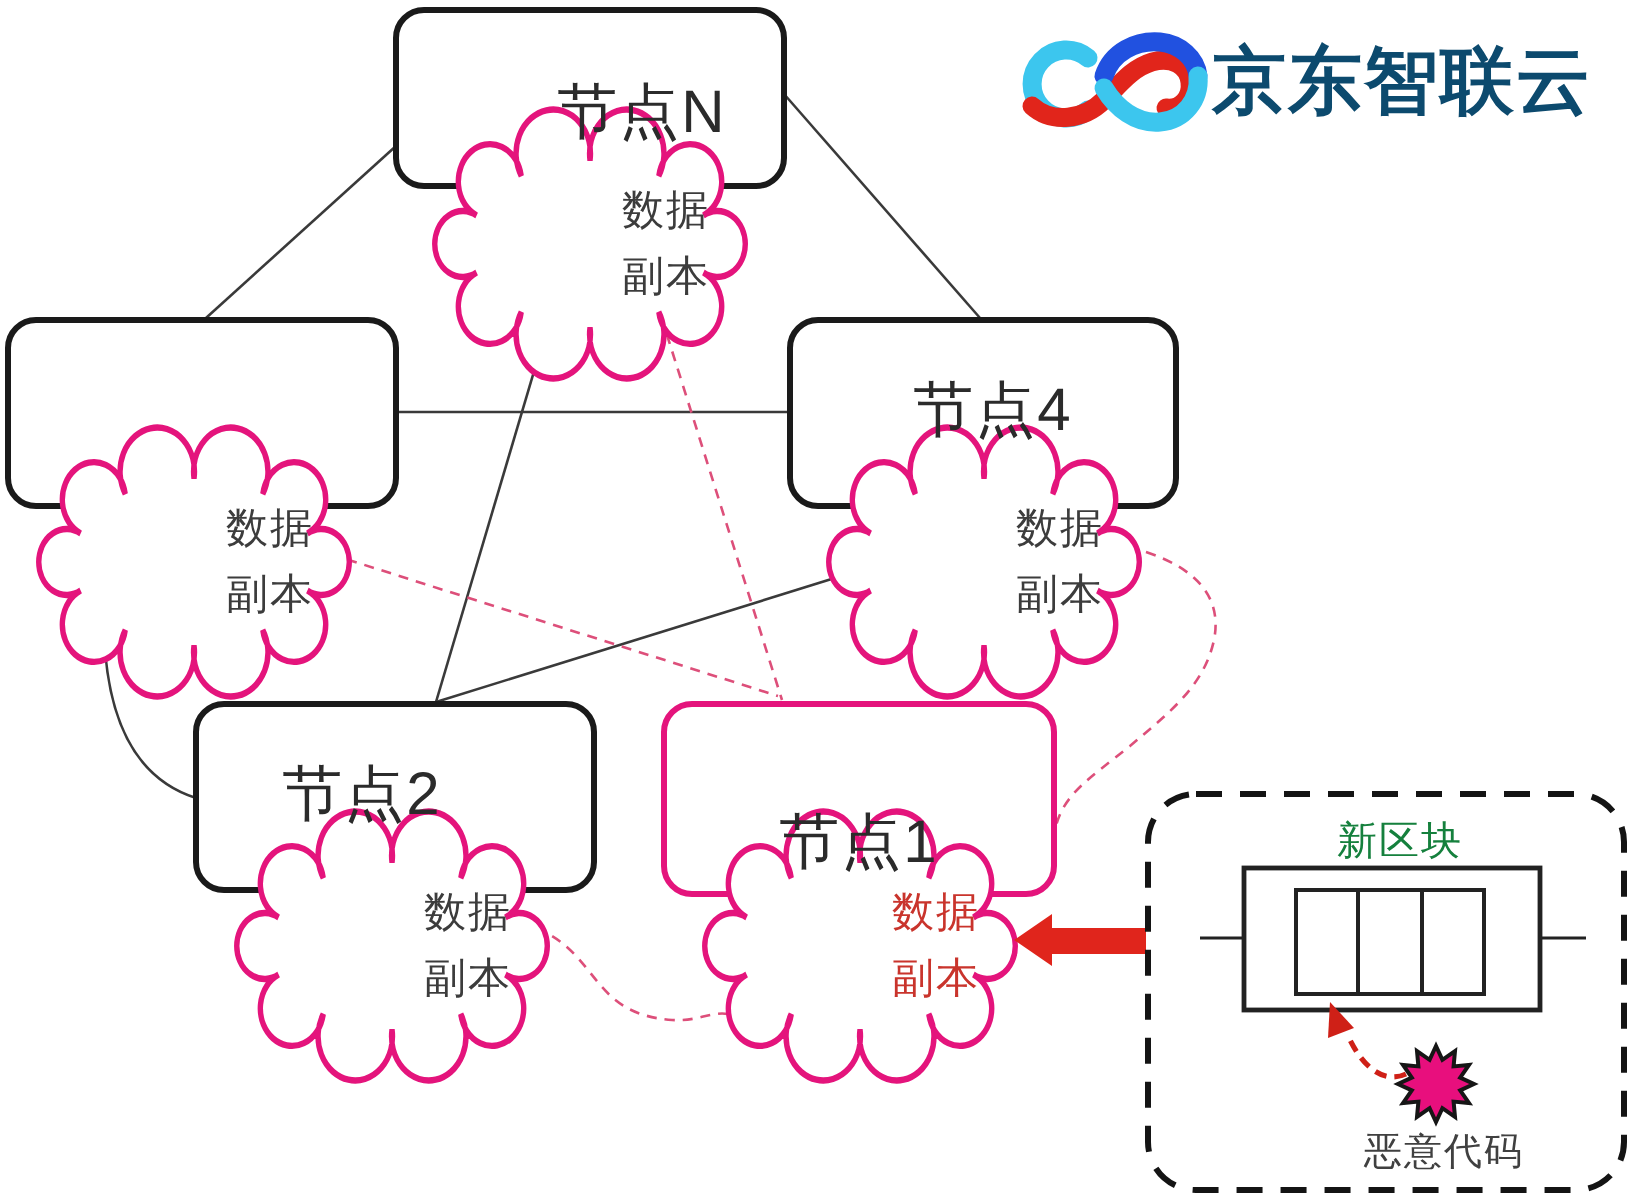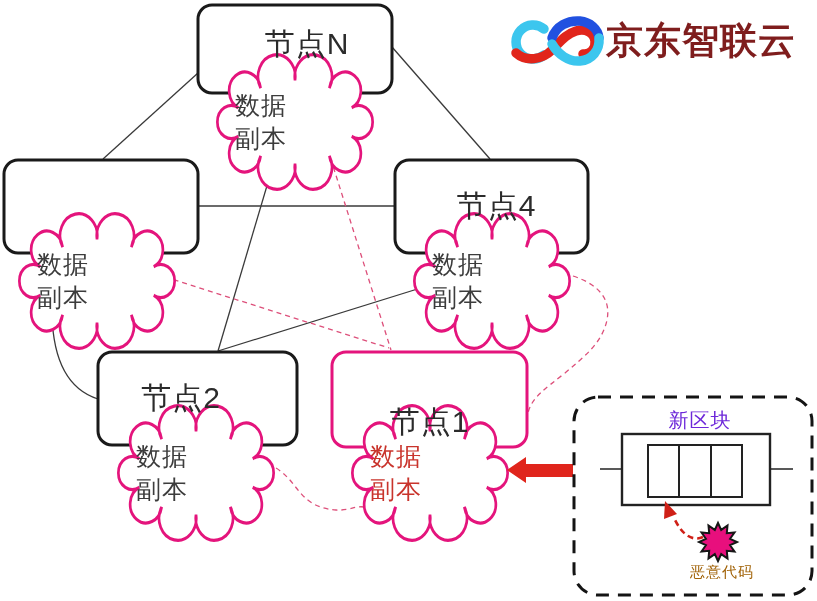--- a/index.html
+++ b/index.html
@@ -1,26 +1,26 @@
 <!DOCTYPE html>
 <html><head>
 <meta charset="utf-8">
 <style>
   html,body{margin:0;padding:0;background:#ffffff;}
   #stage{position:relative;width:817px;height:601px;background:#ffffff;overflow:hidden;
          font-family:"Liberation Sans",sans-serif;}
   #stage svg.layer{position:absolute;left:0;top:0;}
   .label{position:absolute;text-align:center;color:#2b2b2b;}
   .node-label{font-size:30px;line-height:30px;font-weight:400;letter-spacing:1px;}
-  .replica{position:absolute;width:120px;text-align:left;font-size:25px;line-height:33px;color:#3c3c3c;letter-spacing:1px;}
+  .replica{position:absolute;width:120px;text-align:right;font-size:21px;line-height:33px;color:#3c3c3c;letter-spacing:1px;}
   .replica.red{color:#c9342c;}
-  .panel-title{font-size:20px;color:#6d28d9;letter-spacing:1px;}
-  .malware-label{font-size:15px;color:#a16207;letter-spacing:1px;}
+  .panel-title{font-size:20px;color:#15803d;letter-spacing:1px;}
+  .malware-label{font-size:19px;color:#404040;letter-spacing:1px;}
   .logo-text{position:absolute;left:606px;top:21px;width:200px;font-size:37px;line-height:40px;
-             font-weight:bold;color:#7f1d1d;letter-spacing:1px;text-align:left;}
+             font-weight:bold;color:#0c4a6e;letter-spacing:1px;text-align:left;}
   
   .link{stroke:#3a3a3a;stroke-width:1.3;fill:none;}
   .plink{stroke-width:1.3;fill:none;stroke-dasharray:5 4;}
   .nodebox{fill:#ffffff;stroke-width:3;}
   .cloud{fill:#ffffff;stroke-width:2.9;}
   .dashedbox{fill:none;stroke:#141414;stroke-width:3;stroke-dasharray:13 9;}
   .blockline{stroke:#222222;stroke-width:1.6;}
   .blockouter{fill:#ffffff;stroke:#222222;stroke-width:2.4;}
   .cell{fill:#ffffff;stroke:#222222;stroke-width:2;}
   .star{stroke:#161616;stroke-width:2;}
@@ -86,21 +86,21 @@
     <g class="logo-mark">
       <path d="M 544 29 A 17 17 0 1 0 544 55" stroke="#3cc6ee"></path>
       <path d="M 516 53 C 526 62 542 60 552 50 C 560 42 566 34 576 31 C 586 28 594 33 595 41 C 596 49 590 55 583 54" stroke="#e1251b"></path>
       <path d="M 552 38 C 556 26 568 20 580 21 C 590 22 598 29 599 38" stroke="#2151e0"></path>
       <path d="M 599 38 C 600 50 592 60 580 61 C 568 62 558 54 552 44" stroke="#3cc6ee"></path>
     </g>
   </svg>
 
   <div class="logo-text">京东智联云</div>
 
-  <div class="label node-label" style="left:198px;top:29px;width:218px;">节点N</div>
+  <div class="label node-label" style="left:198px;top:42px;width:218px;padding-left:14px;">节点N</div>
   <div class="label node-label" style="left:400px;top:191px;width:193px;">节点4</div>
   <div class="label node-label" style="left:98px;top:383px;width:166px;">节点2</div>
   <div class="label node-label" style="left:332px;top:383px;width:195px;margin-top:24px;">节点1</div>
 
   <div class="replica" style="left:235px;top:89px;">
     <div>数据</div>
     <div>副本</div>
   </div>
   <div class="replica" style="left:37px;top:248px;">
     <div>数据</div>

